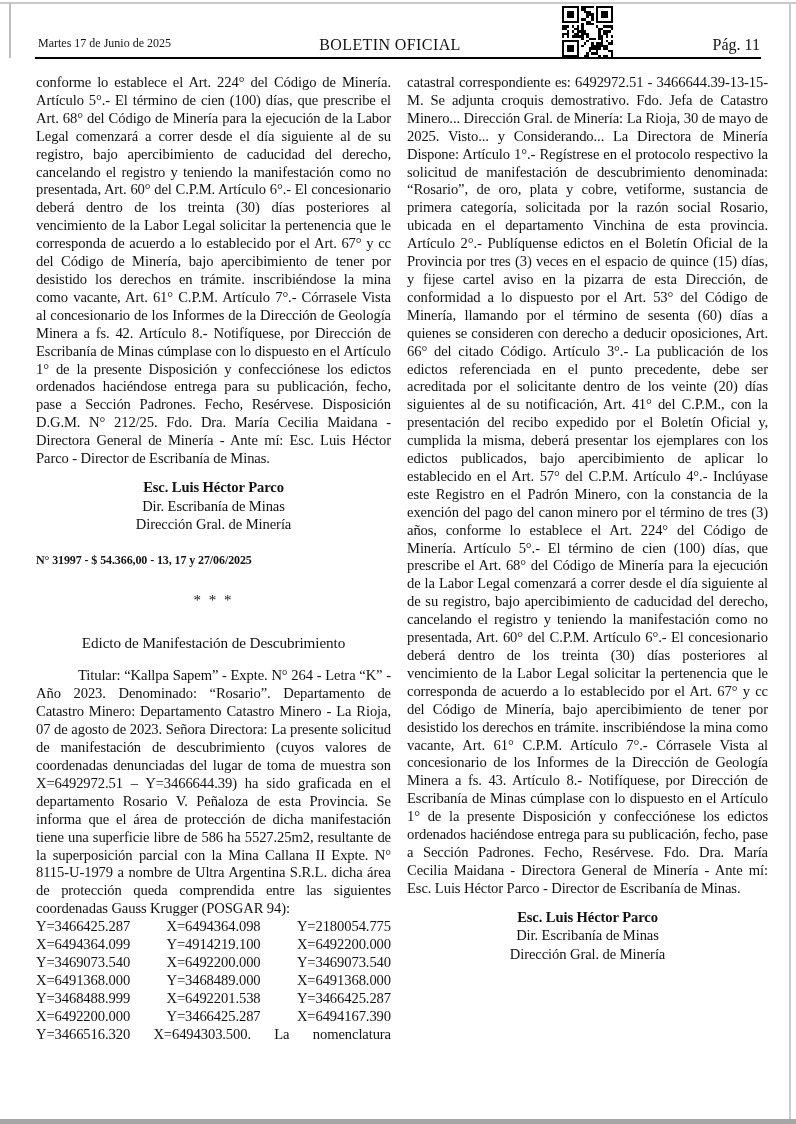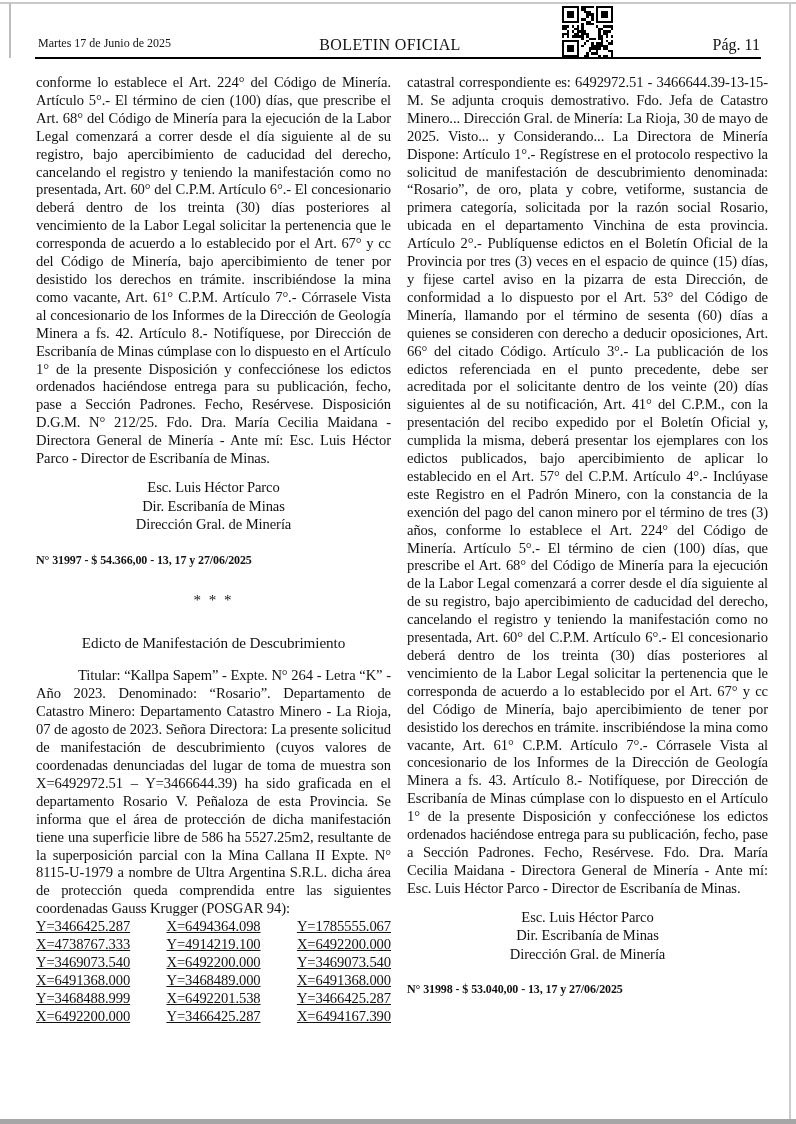--- a/index.html
+++ b/index.html
@@ -28,31 +28,31 @@
   .qr svg { width: 100%; height: 100%; }
 
   
   .col { position: absolute; top: 74px; font-size: 14.6px; line-height: 17.9px; text-align: justify; letter-spacing: -0.1px; }
   .col-left  { left: 36px;  width: 355px; }
   .col-right { left: 407px; width: 361px; }
   .col p { margin: 0; }
   .para-indent { text-indent: 42px; }
 
   .signature { text-align: center; margin-top: 10px; }
-  .signature .sig-name { font-weight: normal; text-align: center; }
+  .signature .sig-name { font-weight: bold; text-align: center; }
   .signature div { line-height: 18.6px; }
 
   .notice { font-weight: bold; margin-top: 18px; font-size: 12px; text-align: left; }
 
   .separator { text-align: center; margin-top: 22px; letter-spacing: 2px; font-size: 15px; }
 
   .edict-title { text-align: center; font-weight: normal; margin-top: 24px; font-size: 15.2px; }
 
   .coords { margin-top: 0; }
-  .coord-row { display: flex; justify-content: space-between; text-decoration: underline; }
+  .coord-row { display: flex; justify-content: space-between; }
   .coord-row span { white-space: nowrap; }
 </style>
 </head>
 <body>
 
 <div class="page">
 
   <div class="edge-top"></div>
   <div class="edge-right"></div>
   <div class="edge-left"></div>
@@ -213,24 +213,24 @@
     <div class="separator">* * *</div>
 
     <div class="edict-title">Edicto de Manifestación de Descubrimiento</div>
 
     <p class="para-indent" style="margin-top:16px;">Titular: “Kallpa Sapem” - Expte. N° 264 - Letra “K” - Año 2023. Denominado: “Rosario”. Departamento de Catastro Minero: Departamento Catastro Minero - La Rioja, 07 de agosto de 2023. Señora Directora: La presente solicitud de manifestación de descubrimiento (cuyos valores de coordenadas denunciadas del lugar de toma de muestra son X=6492972.51 – Y=3466644.39) ha sido graficada en el departamento Rosario V. Peñaloza de esta Provincia. Se informa que el área de protección de dicha manifestación tiene una superficie libre de 586 ha 5527.25m2, resultante de la superposición parcial con la Mina Callana II Expte. N° 8115-U-1979 a nombre de Ultra Argentina S.R.L. dicha área de protección queda comprendida entre las siguientes coordenadas Gauss Krugger (POSGAR 94):</p>
 
     <div class="coords">
       <div class="coord-row">
         <span>Y=3466425.287</span>
         <span>X=6494364.098</span>
-        <span>Y=1785555.067</span>
-      </div>
-      <div class="coord-row">
-        <span>X=4738767.333</span>
+        <span>Y=2180054.775</span>
+      </div>
+      <div class="coord-row">
+        <span>X=6494364.099</span>
         <span>Y=4914219.100</span>
         <span>X=6492200.000</span>
       </div>
       <div class="coord-row">
         <span>Y=3469073.540</span>
         <span>X=6492200.000</span>
         <span>Y=3469073.540</span>
       </div>
       <div class="coord-row">
         <span>X=6491368.000</span>
@@ -239,29 +239,34 @@
       </div>
       <div class="coord-row">
         <span>Y=3468488.999</span>
         <span>X=6492201.538</span>
         <span>Y=3466425.287</span>
       </div>
       <div class="coord-row">
         <span>X=6492200.000</span>
         <span>Y=3466425.287</span>
         <span>X=6494167.390</span>
+      </div>
+      <div class="coord-row">
+        <span>Y=3466516.320</span>
+        <span>X=6494303.500.</span>
+        <span>La</span>
+        <span>nomenclatura</span>
       </div>
     </div>
   </div>
 
   <div class="col col-right">
     <p>catastral correspondiente es: 6492972.51 - 3466644.39-13-15-M. Se adjunta croquis demostrativo. Fdo. Jefa de Catastro Minero... Dirección Gral. de Minería: La Rioja, 30 de mayo de 2025. Visto... y Considerando... La Directora de Minería Dispone: Artículo 1°.- Regístrese en el protocolo respectivo la solicitud de manifestación de descubrimiento denominada: “Rosario”, de oro, plata y cobre, vetiforme, sustancia de primera categoría, solicitada por la razón social Rosario, ubicada en el departamento Vinchina de esta provincia. Artículo 2°.- Publíquense edictos en el Boletín Oficial de la Provincia por tres (3) veces en el espacio de quince (15) días, y fijese cartel aviso en la pizarra de esta Dirección, de conformidad a lo dispuesto por el Art. 53° del Código de Minería, llamando por el término de sesenta (60) días a quienes se consideren con derecho a deducir oposiciones, Art. 66° del citado Código. Artículo 3°.- La publicación de los edictos referenciada en el punto precedente, debe ser acreditada por el solicitante dentro de los veinte (20) días siguientes al de su notificación, Art.  41° del C.P.M., con la presentación del recibo expedido por el Boletín Oficial y, cumplida la misma, deberá presentar los ejemplares con los edictos publicados, bajo apercibimiento de aplicar lo establecido en el Art. 57° del C.P.M. Artículo 4°.- Inclúyase este Registro en el Padrón Minero, con la constancia de la exención del pago del canon minero por el término de tres (3) años, conforme lo establece el Art. 224° del Código de Minería. Artículo 5°.- El término de cien (100) días, que prescribe el Art. 68° del Código de Minería para la ejecución de la Labor Legal comenzará a correr desde el día siguiente al de su registro, bajo apercibimiento de caducidad del derecho, cancelando el registro y teniendo la manifestación como no presentada, Art. 60° del C.P.M. Artículo 6°.- El concesionario deberá dentro de los treinta (30) días posteriores al vencimiento de la Labor Legal solicitar la pertenencia que le corresponda de acuerdo a lo establecido por el Art. 67° y cc del Código de Minería, bajo apercibimiento de tener por desistido los derechos en trámite. inscribiéndose la mina como vacante, Art. 61° C.P.M. Artículo 7°.- Córrasele Vista al concesionario de los Informes de la Dirección de Geología Minera a fs. 43. Artículo 8.- Notifíquese, por Dirección de Escribanía de Minas cúmplase con lo dispuesto en el Artículo 1° de la presente Disposición y confecciónese los edictos ordenados haciéndose entrega para su publicación, fecho, pase a Sección Padrones. Fecho, Resérvese. Fdo. Dra. María Cecilia Maidana - Directora General de Minería - Ante mí: Esc. Luis Héctor Parco - Director de Escribanía de Minas.</p>
 
     <div class="signature">
       <div class="sig-name">Esc. Luis Héctor Parco</div>
       <div>Dir. Escribanía de Minas</div>
       <div>Dirección Gral. de Minería</div>
     </div>
 
-    <div class="notice">N° 31998 - $ 53.040,00 - 13, 17 y 27/06/2025</div>
   </div>
 
 </div>
 
 </body></html>

